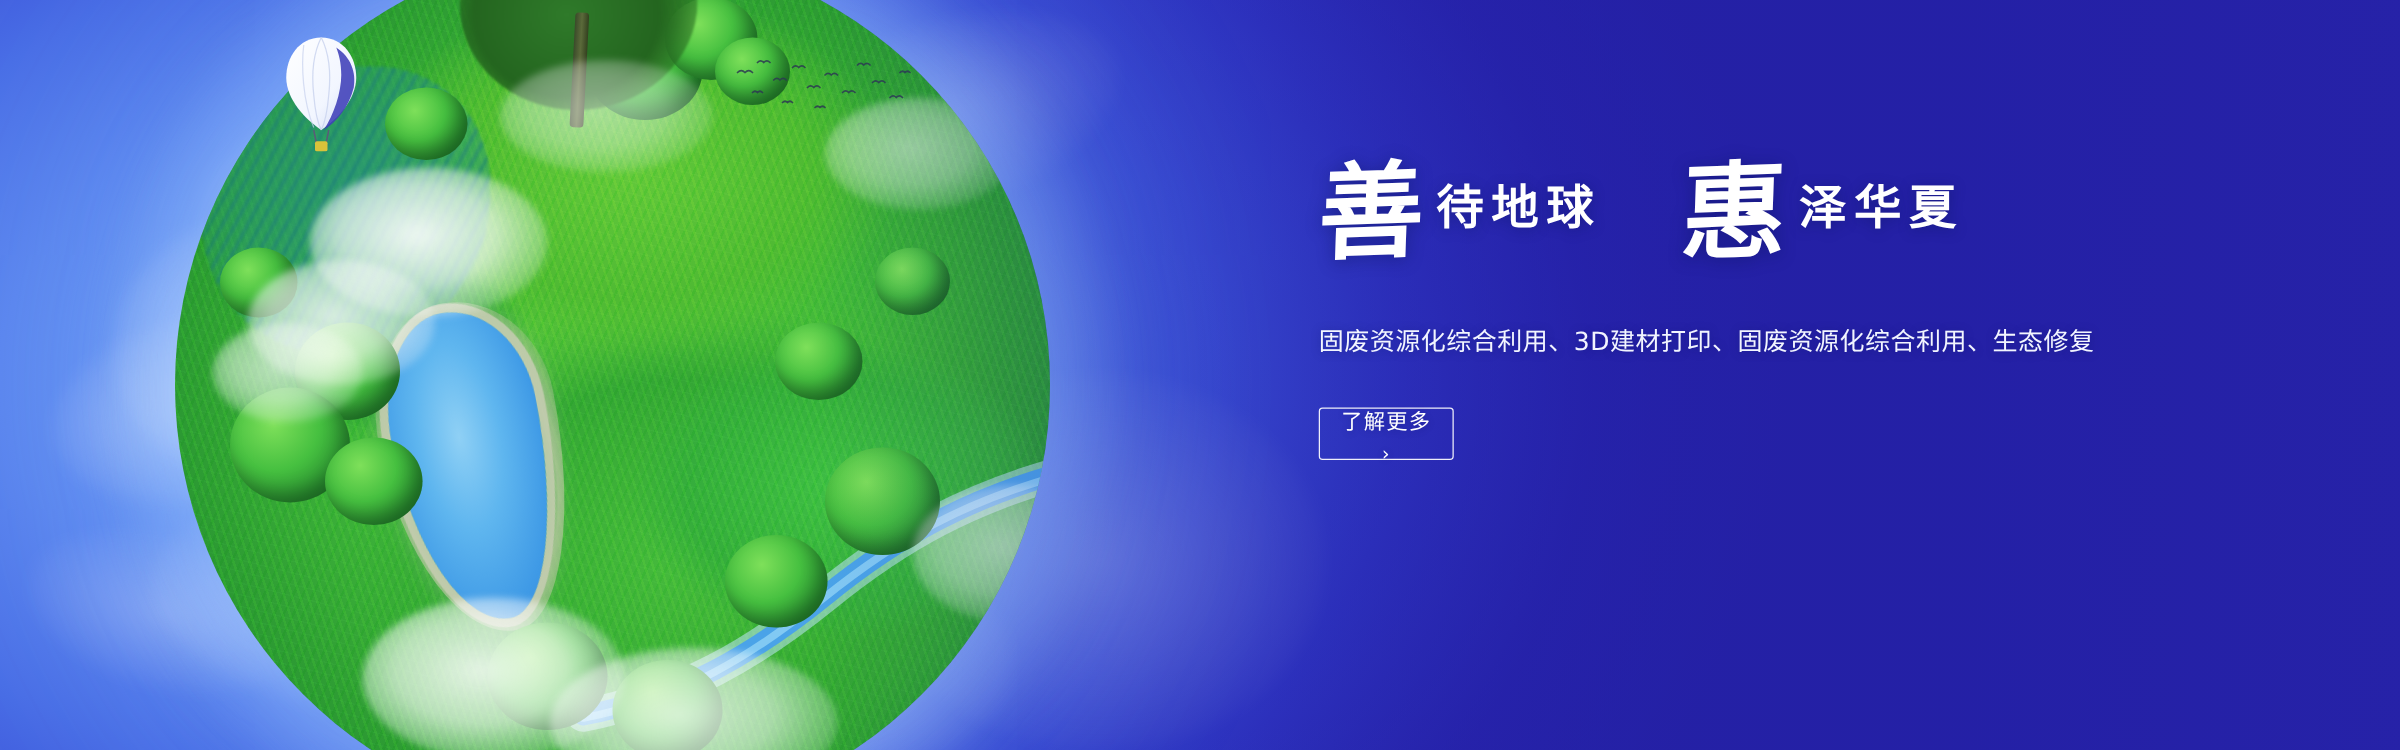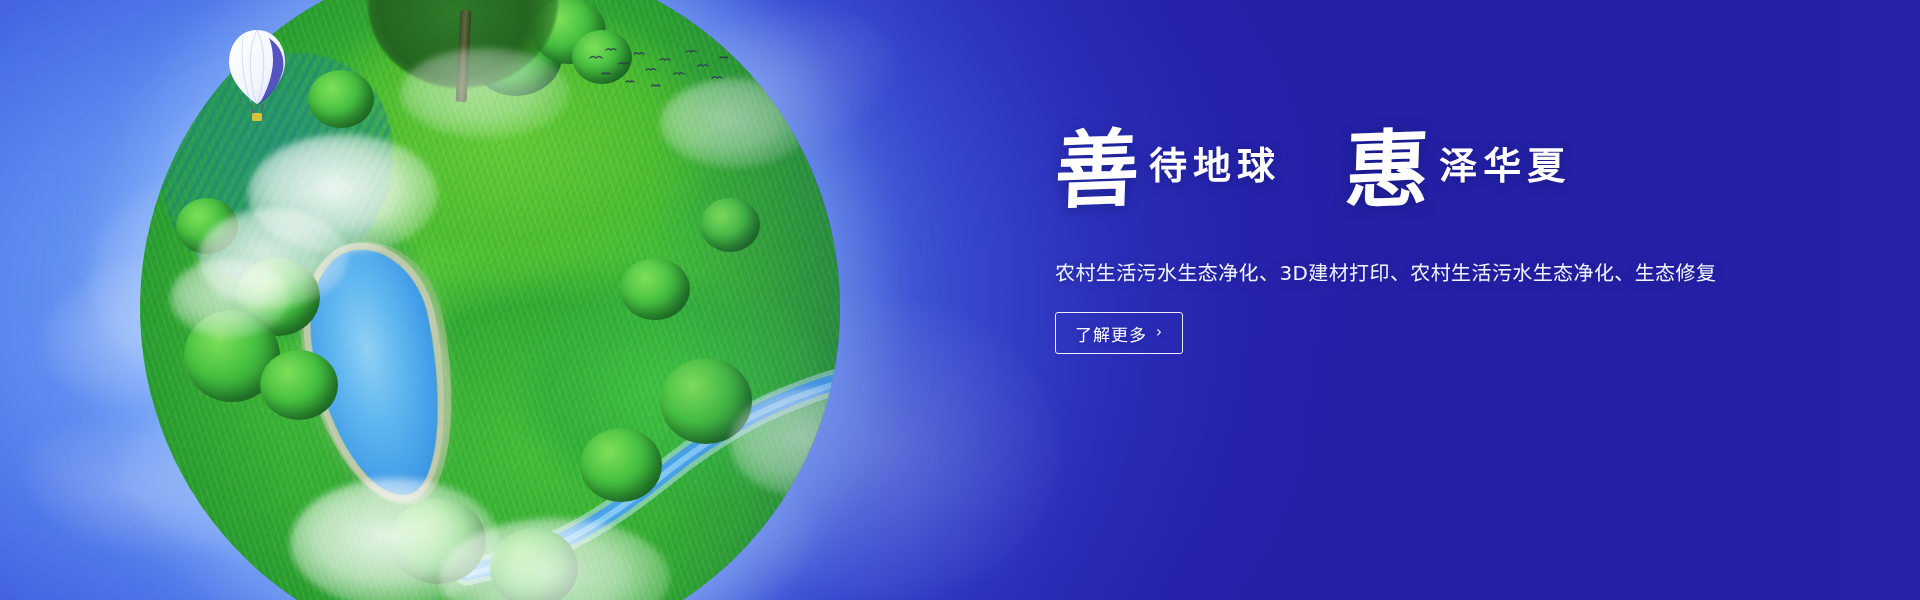--- a/index.html
+++ b/index.html
@@ -202,36 +202,37 @@
   .desc{
     margin-top:19px;
     font-size:20px;
     font-weight:400;
     letter-spacing:.4px;
     color:#f2f5ff;
     text-shadow:0 1px 8px rgba(10,20,90,.35);
     white-space:nowrap;
   }
   .cta{
-    margin-top:26px;
+    margin-top:40px;
     display:inline-flex;
     align-items:center;
     justify-content:center;
     gap:9px;
-    width:128px;
+    width:108px;
     height:42px;
     border:1px solid rgba(255,255,255,.92);
     border-radius:3px;
     background:transparent;
     color:#fff;
     font-size:17px;
     letter-spacing:1px;
     cursor:pointer;
     font-family:"DejaVu Sans","Liberation Sans",sans-serif;
     text-shadow:0 1px 6px rgba(10,20,90,.3);
+    flex-direction:column;
   }
   .cta .chev{
     display:inline-block;
     font-size:15px;
     line-height:1;
     transform:translateY(-1px);
   }
 </style>
 </head>
 <body>
@@ -347,21 +348,21 @@
       <span class="hl-group">
         <span class="hl-big">善</span><span class="hl-small">待地球</span>
       </span>
       <span class="hl-gap"></span>
       <span class="hl-group">
         <span class="hl-big">惠</span><span class="hl-small">泽华夏</span>
       </span>
     </div>
 
 
-    <div class="desc">农村生活污水生态净化、3D建材打印、农村生活污水生态净化、生态修复</div>
+    <div class="desc">固废资源化综合利用、3D建材打印、固废资源化综合利用、生态修复</div>
 
     <button class="cta">
       <span>了解更多</span>
       <span class="chev">›</span>
     </button>
 
   </div>
 </div>
 
 </body></html>

